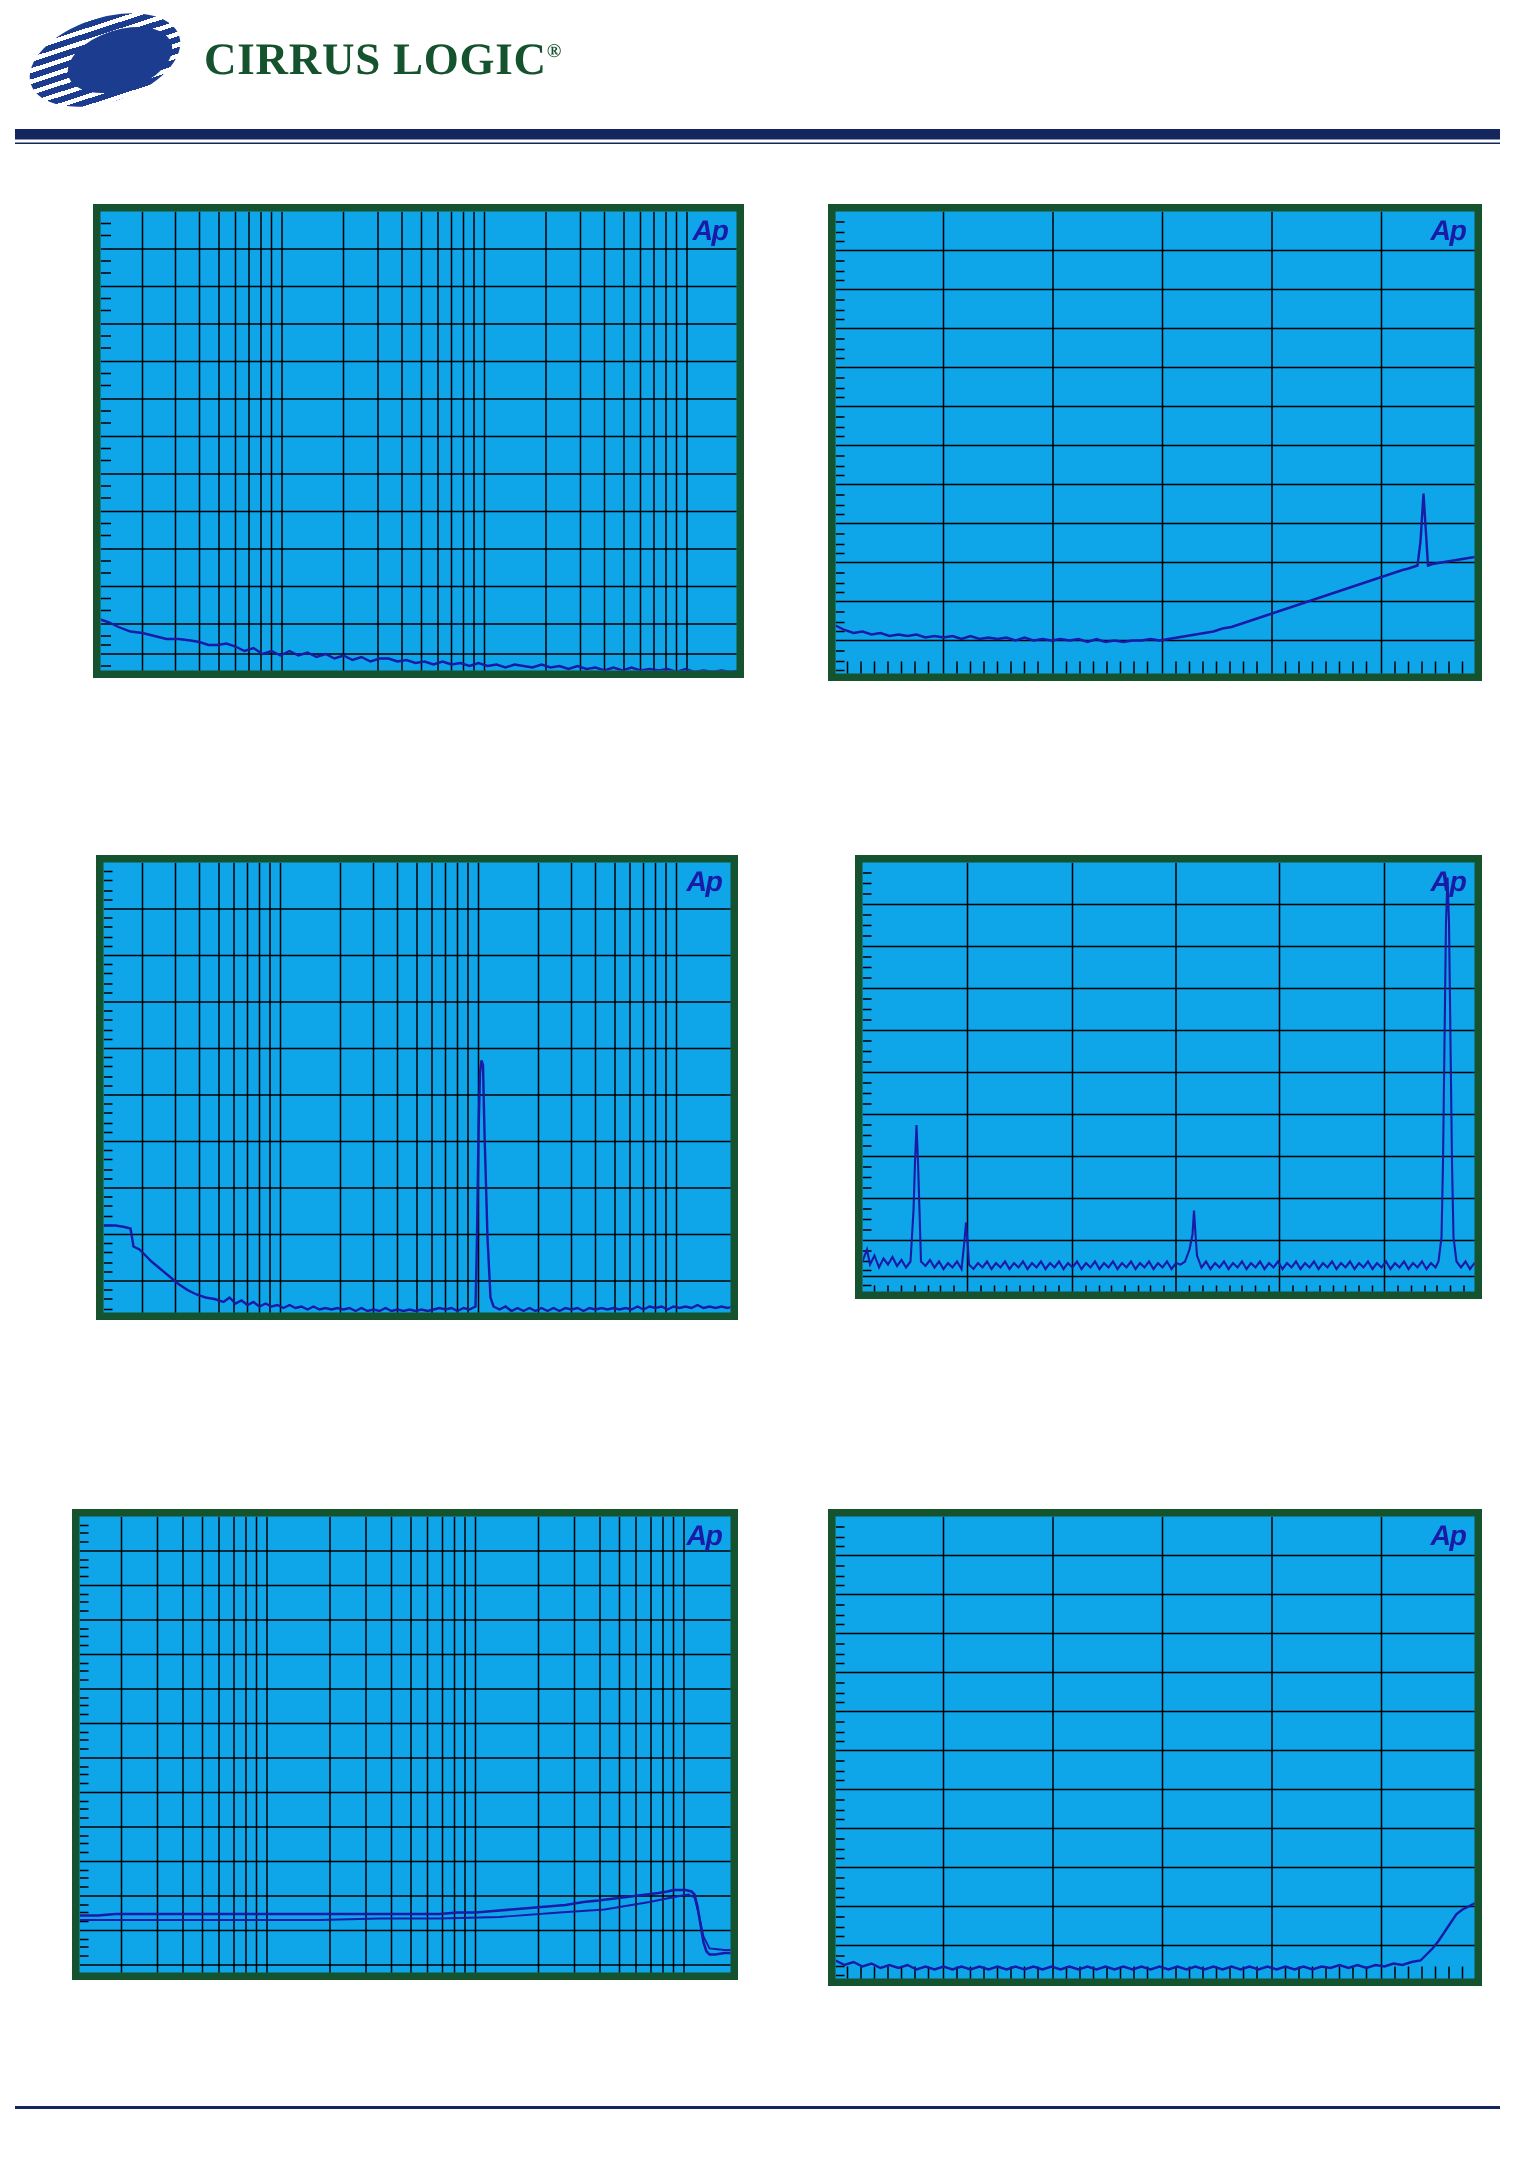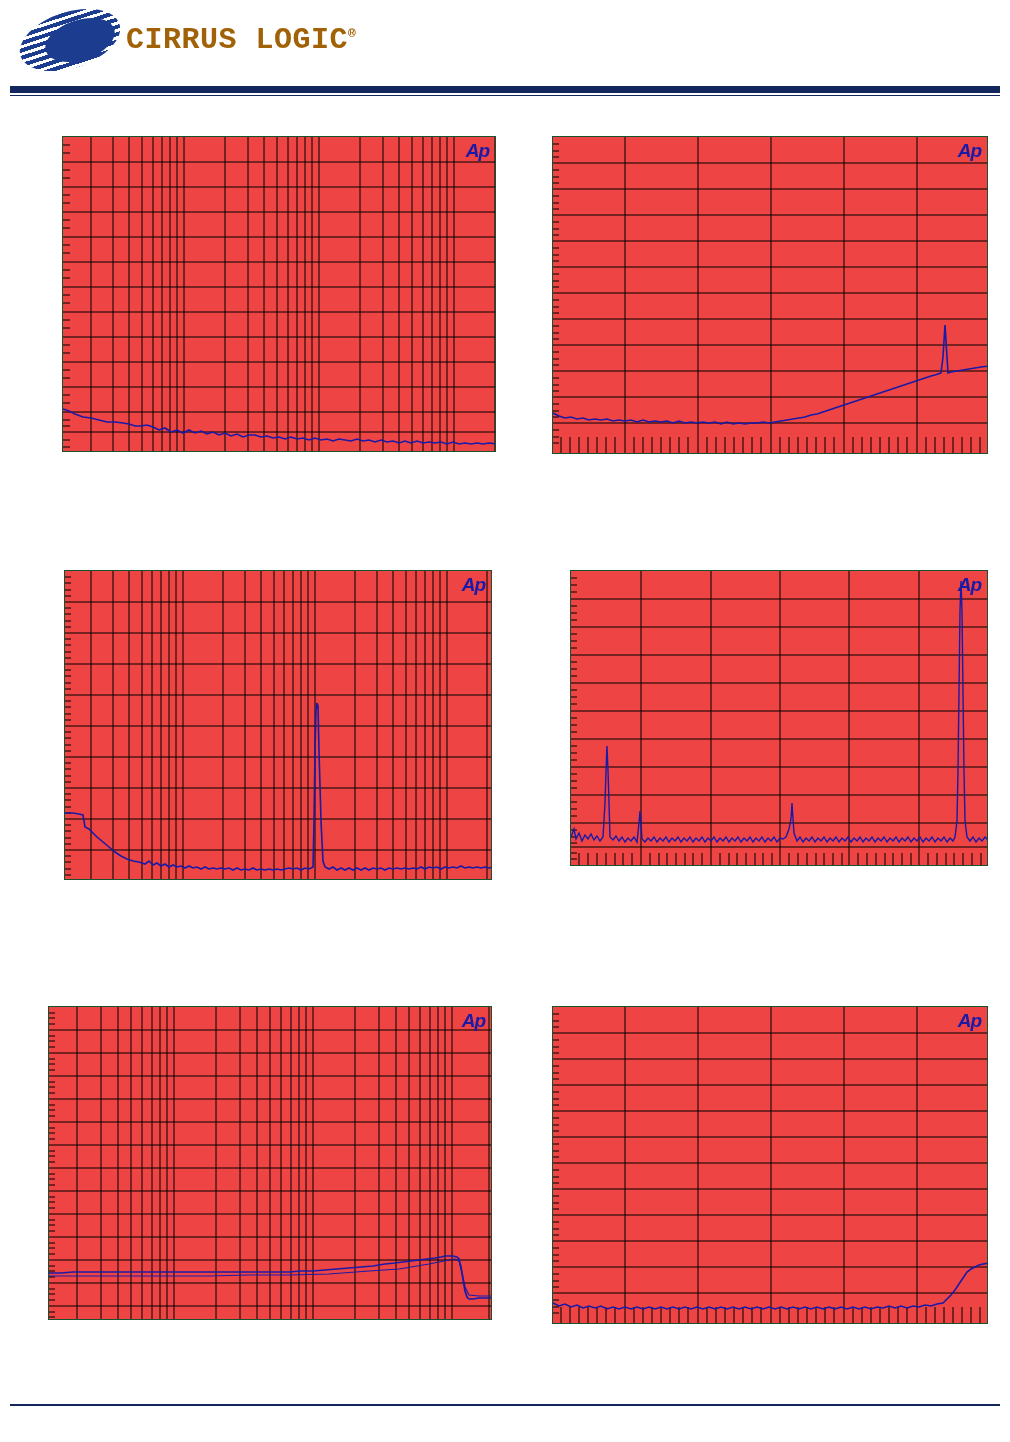--- a/index.html
+++ b/index.html
@@ -32,46 +32,46 @@
       );
     transform:rotate(-18deg);
   }
   .logo-mark .ell2 {
     position:absolute; left:30px; top:14px; width:72px; height:40px;
     border-radius:50%;
     background:#1b3c8f;
     transform:rotate(-18deg);
   }
   .logo-text {
-    font-family:Liberation Mono, monospace;
+    font-family:Liberation Serif, serif;
     font-size:30px; letter-spacing:0.5px;
-    color:#a16207; font-weight:bold;
-    white-space:nowrap;
+    color:#14532d; font-weight:bold;
+    margin-left:10px; white-space:nowrap;
   }
   .logo-text sup { font-size:13px; vertical-align:super; }
   .header-rule-thick {
     position:absolute; left:10px; top:86px; width:990px; height:7px;
     background:#14265e;
   }
   .header-rule-thin {
     position:absolute; left:10px; top:95px; width:990px; height:1px;
     background:#14265e;
   }
   
   .footer-rule {
     position:absolute; left:10px; top:1404px; width:990px; height:2px;
     background:#14265e;
   }
   
   .plots { position:absolute; left:0; top:0; width:1010px; height:1442px; }
   .plot {
     position:absolute;
     box-sizing:border-box;
-    border:1px solid #14532d;
-    background:#ef4444;
+    border:5px solid #14532d;
+    background:#0ea5e9;
   }
   .plot .inner { position:absolute; inset:0; overflow:hidden; }
   .ap-logo {
     position:absolute; right:6px; top:3px;
     font-family:"Liberation Sans", sans-serif;
     font-style:italic; font-weight:bold;
     font-size:19px; color:#1a1aa8;
     letter-spacing:-1px;
     z-index:5;
   }

